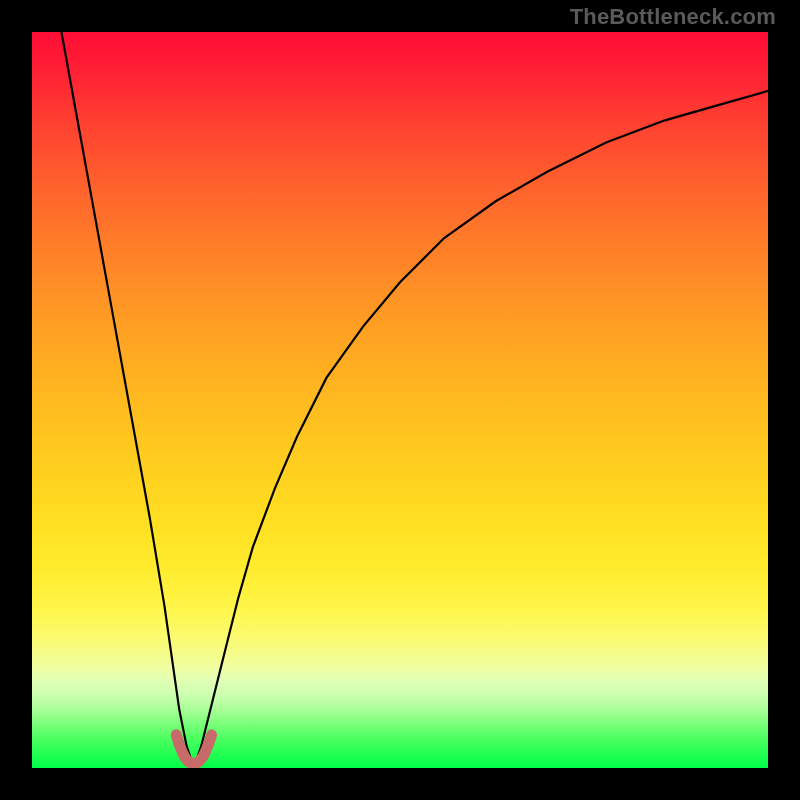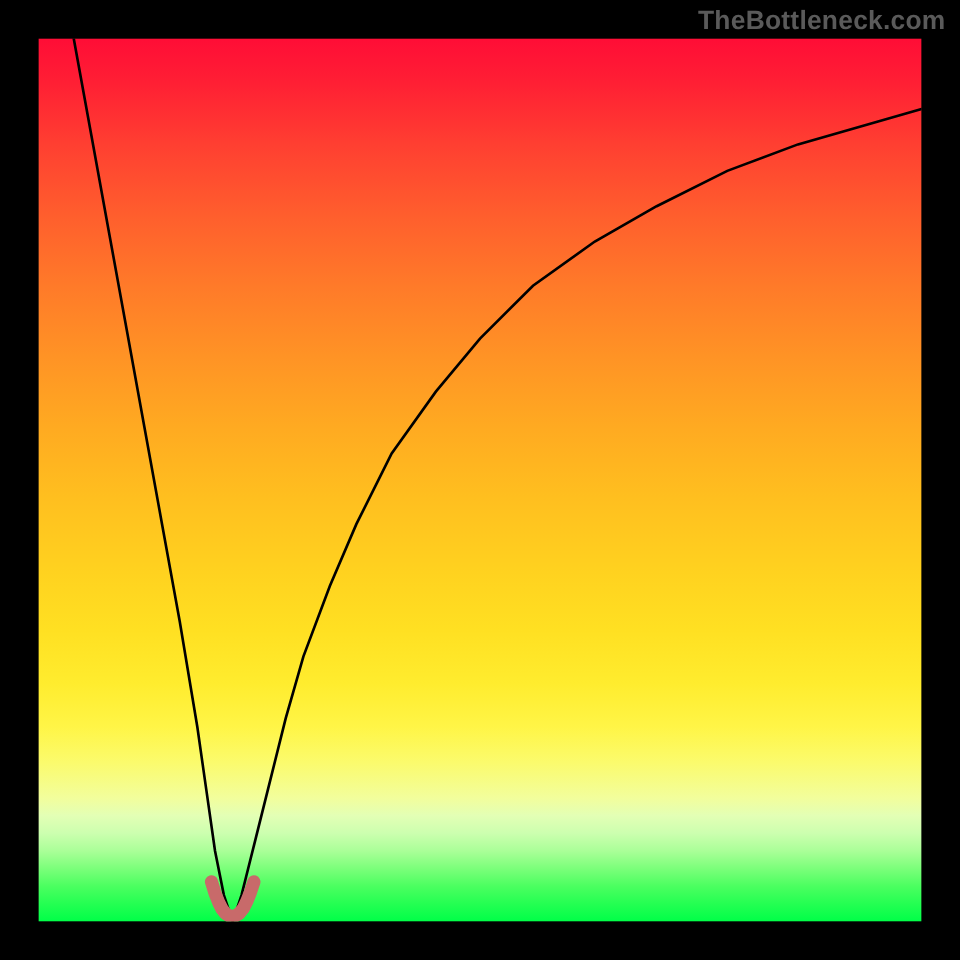--- a/index.html
+++ b/index.html
@@ -6,21 +6,21 @@
   html, body { width: 800px; height: 800px; overflow: hidden; background: #000; }
   .frame {
     position: relative;
     width: 800px;
     height: 800px;
     background: #000;
   }
   .attribution {
     position: absolute;
     top: 4px;
-    right: 12px;
+    right: 24px;
     font-family: Arial, Helvetica, sans-serif;
     font-size: 22px;
     font-weight: 600;
     color: #5a5a5a;
     letter-spacing: 0.2px;
     z-index: 10;
   }
   .plot-area {
     position: absolute;
     left: 32px;

